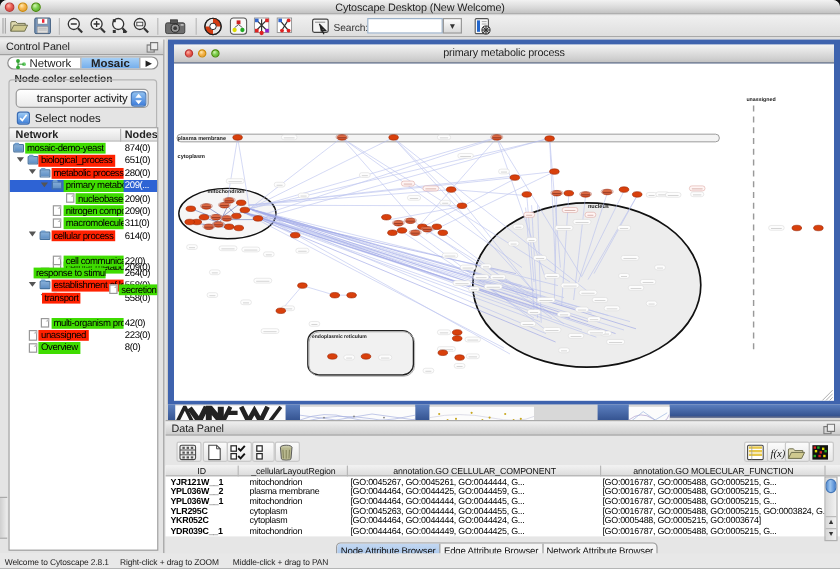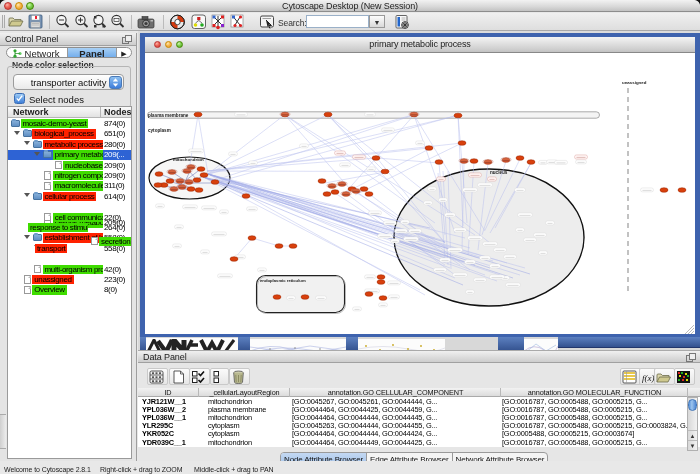--- a/index.html
+++ b/index.html
@@ -80,21 +80,21 @@
 
 #status { position:absolute; left:0; top:461px; width:700px; height:13px; background:#e8e8e8; font-size:7px; letter-spacing:-0.1px; color:#222; }
 </style>
 </head>
 <body>
 <div id="app">
   <div id="titlebar">
     <div class="light" style="left:4px;background:radial-gradient(circle at 35% 30%,#ffb3a8,#ec6458 45%,#c33425);border:0.5px solid #b33;"></div>
     <div class="light" style="left:15px;background:radial-gradient(circle at 35% 30%,#ffe9b0,#f6b64e 45%,#dd9327);border:0.5px solid #c80;"></div>
     <div class="light" style="left:26px;background:radial-gradient(circle at 35% 30%,#d2f5b0,#7ed04e 45%,#4fa427);border:0.5px solid #480;"></div>
-    <div class="t">Cytoscape Desktop (New Session)</div>
+    <div class="t">Cytoscape Desktop (New Welcome)</div>
   </div>
   <div id="toolbar">
       <div style="position:absolute;left:2px;top:2px;width:1px;height:13px;background:#aaa;"></div>
 <div style="position:absolute;left:4px;top:2px;width:1px;height:13px;background:#aaa;"></div>
 <svg class="ticon" style="left:8px;top:1px" width="16" height="16" viewBox="0 0 16 16">
         <path d="M1 12 L1 5 Q1 4 2 4 L5 4 L6.5 5.5 L13 5.5 L13 7" fill="#ded9b0" stroke="#6b6b4a" stroke-width="0.8"></path>
         <path d="M1 12 L3.5 7 L15 7 L12.5 12 Z" fill="#cfc98f" stroke="#6b6b4a" stroke-width="0.8"></path>
       </svg>
 <svg class="ticon" style="left:28px;top:1px" width="15" height="16" viewBox="0 0 15 16">
         <rect x="1" y="1" width="13" height="13" rx="1" fill="#7a96b8" stroke="#3c5a7c" stroke-width="0.8"></rect>
@@ -190,21 +190,21 @@
   <div id="cpanel">
     <div id="cphead">
         <div class="t">Control Panel</div>
         <svg class="abs" style="right:4px;top:2px" width="10" height="9" viewBox="0 0 10 9">
           <rect x="0.5" y="2.5" width="6" height="6" fill="none" stroke="#777"></rect>
           <rect x="3.5" y="0.5" width="6" height="6" fill="#eee" stroke="#777"></rect>
         </svg>
       </div>
     <div id="cptabs">
       <div class="seg" style="width:61px;border-right:1px solid #999;padding-left:10px;">Network</div>
-      <div class="seg" style="width:49px;background:linear-gradient(#a8d0f5,#74aeec);font-weight:bold;border-right:1px solid #999;">Panel</div>
+      <div class="seg" style="width:49px;background:linear-gradient(#a8d0f5,#74aeec);font-weight:bold;border-right:1px solid #999;">Mosaic</div>
       <div class="seg" style="width:14px;font-size:7px;">▶</div>
     </div>
     <svg class="abs" style="left:13px;top:16px" width="9" height="9" viewBox="0 0 9 9">
         <circle cx="2" cy="1.8" r="1.6" fill="#3a3"></circle>
         <circle cx="2" cy="7.2" r="1.6" fill="#3a3"></circle>
         <circle cx="7" cy="4.5" r="1.6" fill="#6c6"></circle>
         <path d="M2 2 L2 7 M2 4.5 L7 4.5" stroke="#393" stroke-width="0.8" fill="none"></path>
       </svg>
     <div id="grouplbl">Node color selection</div>
     <div id="groupbox"></div>

